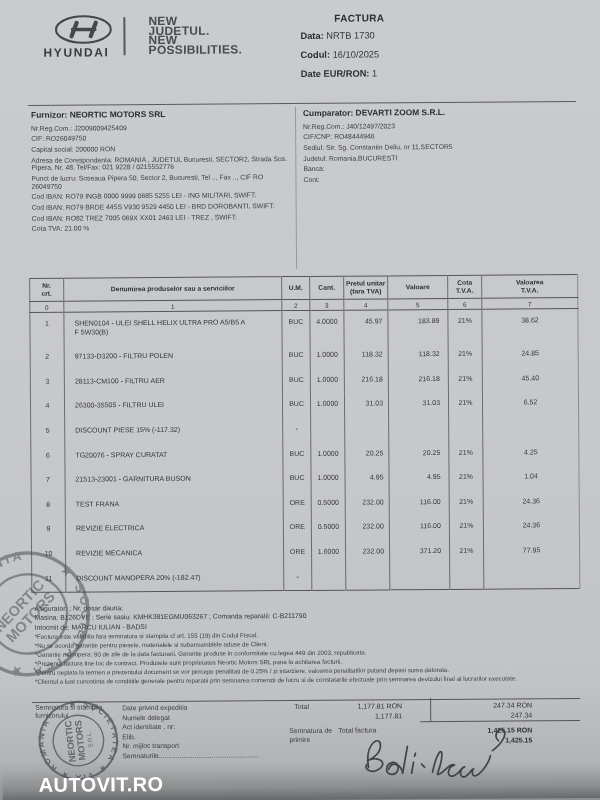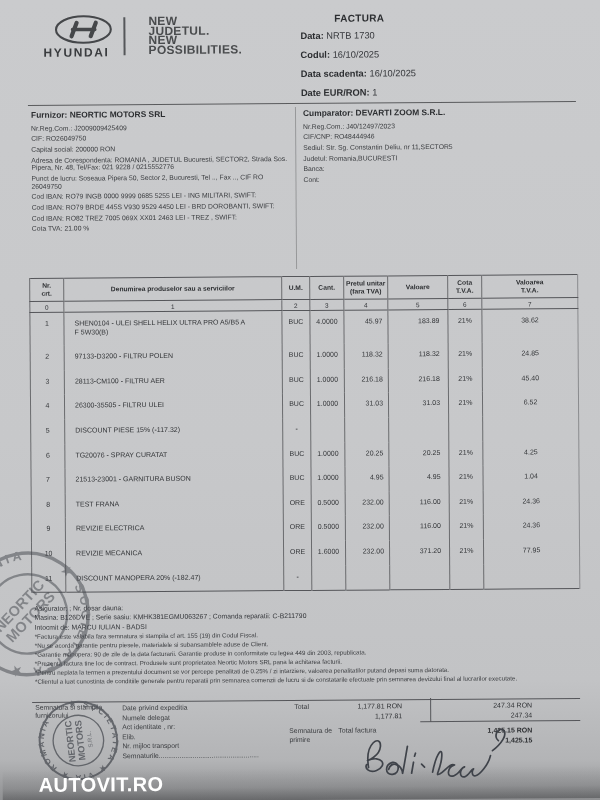--- a/index.html
+++ b/index.html
@@ -91,21 +91,20 @@
     </div>
 
   <div class="abs inv-head">
     <div class="inv-title">FACTURA</div>
     <div>
 
         <div class="inv-field"><b>Data:</b> <span>NRTB 1730</span></div>
 
         <div class="inv-field"><b>Codul:</b> <span>16/10/2025</span></div>
 
-        <div class="inv-field"><b>Data scadenta:</b> <span>16/10/2025</span></div>
 
         <div class="inv-field"><b>Date EUR/RON:</b> <span>1</span></div>
       </div>
   </div>
 
   <div class="abs head-rule"></div>
 
   <div class="abs party supplier">
     <div class="ptitle">Furnizor: NEORTIC MOTORS SRL</div>
     <div>

